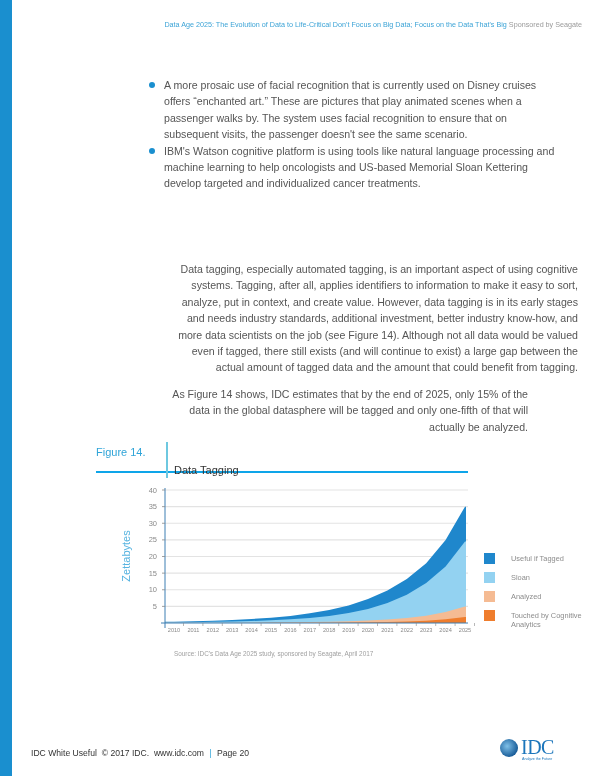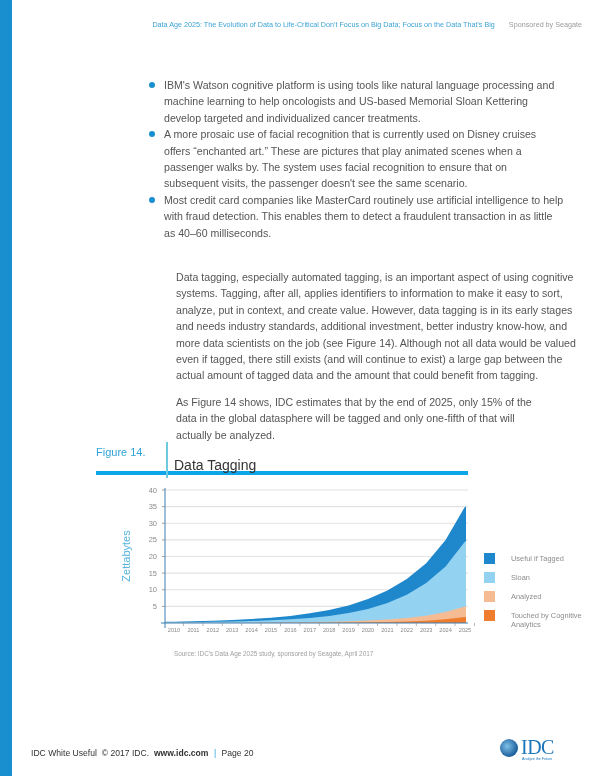--- a/index.html
+++ b/index.html
@@ -1,57 +1,56 @@
 <!DOCTYPE html>
 <html><head>
 <meta charset="utf-8">
 <style>
   html, body { margin:0; padding:0; }
   body { width:600px; height:776px; position:relative; background:#ffffff; font-family:"Liberation Sans", sans-serif; overflow:hidden; }
   .side-bar { position:absolute; left:0; top:0; width:12px; height:776px; background:#1a8fcf; }
   .header { position:absolute; top:20px; right:18px; font-size:7.2px; color:#3ba3d6; white-space:nowrap; }
-  .header .sponsor { color:#9a9a9a;margin-left:12px; }
+  .header .sponsor { color:#9a9a9a; }
   .bullets { position:absolute; left:164px; top:77px; width:400px; margin:0; padding:0; list-style:none; }
   .bullets li { position:relative; font-size:10.6px; line-height:16.4px; color:#555; margin:0; }
   .bullets li .dot { position:absolute; left:-15px; top:5px; width:6px; height:6px; border-radius:50%; background:#1a8fcf; }
-  .para { position:absolute; left:164px; width:410px; font-size:10.6px; line-height:16.4px; color:#555; margin:12px; }
+  .para { position:absolute; left:164px; width:410px; font-size:10.6px; line-height:16.4px; color:#555; margin:4px;text-align:right; }
   .p1 { top:257px; }
   .p2 { top:382px; width:360px; }
-  .fig-head { position:absolute; left:96px; top:445px; height:26px; width:372px; border-bottom:4px solid #0ea5e9; }
+  .fig-head { position:absolute; left:96px; top:445px; height:26px; width:372px; border-bottom:2px solid #0ea5e9; }
   .fig-num { position:absolute; left:0; top:1px; font-size:11px; color:#2fa4d8; }
   .fig-sep { position:absolute; left:70px; top:-3px; width:1.5px; height:36px; background:#6ec8e0; }
-  .fig-title { position:absolute; left:78px; top:12px; font-size:14px; color:#333; }
+  .fig-title { position:absolute; left:78px; top:19px; font-size:11px; color:#333; }
   .chart { position:absolute; left:0; top:0; }
   .legend { position:absolute; left:484px; top:553px; }
   .legend-item { position:relative; height:19px; }
   .legend-swatch { position:absolute; left:0; top:0; width:11px; height:11px; }
   .legend-label { position:absolute; left:27px; top:1px; font-size:7.4px; color:#8c8c8c; line-height:9px; width:90px; }
   .source { position:absolute; left:174px; top:650px; font-size:6.4px; color:#a0a0a0; }
   .footer { position:absolute; left:31px; top:748px; font-size:8.6px; color:#333; white-space:nowrap; }
-  .footer .url { font-weight:bold; }
+  .footer .url { font-weight:normal; }
   .footer .pipe { color:#2fa4d8; margin:0 3px; }
   .logo { position:absolute; left:500px; top:736px; width:72px; height:28px; }
   .logo-globe { position:absolute; left:0; top:3px; width:18px; height:18px; border-radius:50%; background:radial-gradient(circle at 40% 40%, #7fc0e8, #1a5e9a 70%); }
   .logo-text { position:absolute; left:21px; top:0; font-family:"Liberation Serif", serif; font-size:20px; color:#1b75bb; letter-spacing:-0.5px; }
   .logo-tag { position:absolute; left:22px; top:21px; font-size:3.6px; color:#1b75bb; white-space:nowrap; }
 </style>
 </head>
 <body>
 
 <div class="side-bar"></div>
 
 <div class="header">
   <span>Data Age 2025: The Evolution of Data to Life-Critical Don't Focus on Big Data; Focus on the Data That's Big</span>
   <span class="sponsor">Sponsored by Seagate</span>
 </div>
 
 <ul class="bullets">
+  <li><span class="dot"></span><span>A more prosaic use of facial recognition that is currently used on Disney cruises offers “enchanted art.” These are pictures that play animated scenes when a passenger walks by. The system uses facial recognition to ensure that on subsequent visits, the passenger doesn't see the same scenario.</span></li>
   <li><span class="dot"></span><span>IBM's Watson cognitive platform is using tools like natural language processing and machine learning to help oncologists and US-based Memorial Sloan Kettering develop targeted and individualized cancer treatments.</span></li>
-  <li><span class="dot"></span><span>A more prosaic use of facial recognition that is currently used on Disney cruises offers “enchanted art.” These are pictures that play animated scenes when a passenger walks by. The system uses facial recognition to ensure that on subsequent visits, the passenger doesn't see the same scenario.</span></li>
-  <li><span class="dot"></span><span>Most credit card companies like MasterCard routinely use artificial intelligence to help with fraud detection. This enables them to detect a fraudulent transaction in as little as 40–60 milliseconds.</span></li>
 </ul>
 
 <p class="para p1">Data tagging, especially automated tagging, is an important aspect of using cognitive systems. Tagging, after all, applies identifiers to information to make it easy to sort, analyze, put in context, and create value. However, data tagging is in its early stages and needs industry standards, additional investment, better industry know-how, and more data scientists on the job (see Figure 14). Although not all data would be valued even if tagged, there still exists (and will continue to exist) a large gap between the actual amount of tagged data and the amount that could benefit from tagging.</p>
 <p class="para p2">As Figure 14 shows, IDC estimates that by the end of 2025, only 15% of the data in the global datasphere will be tagged and only one-fifth of that will actually be analyzed.</p>
 
 <div class="fig-head">
   <span class="fig-num">Figure 14.</span>
   <span class="fig-sep"></span>
   <span class="fig-title">Data Tagging</span>
 </div>

